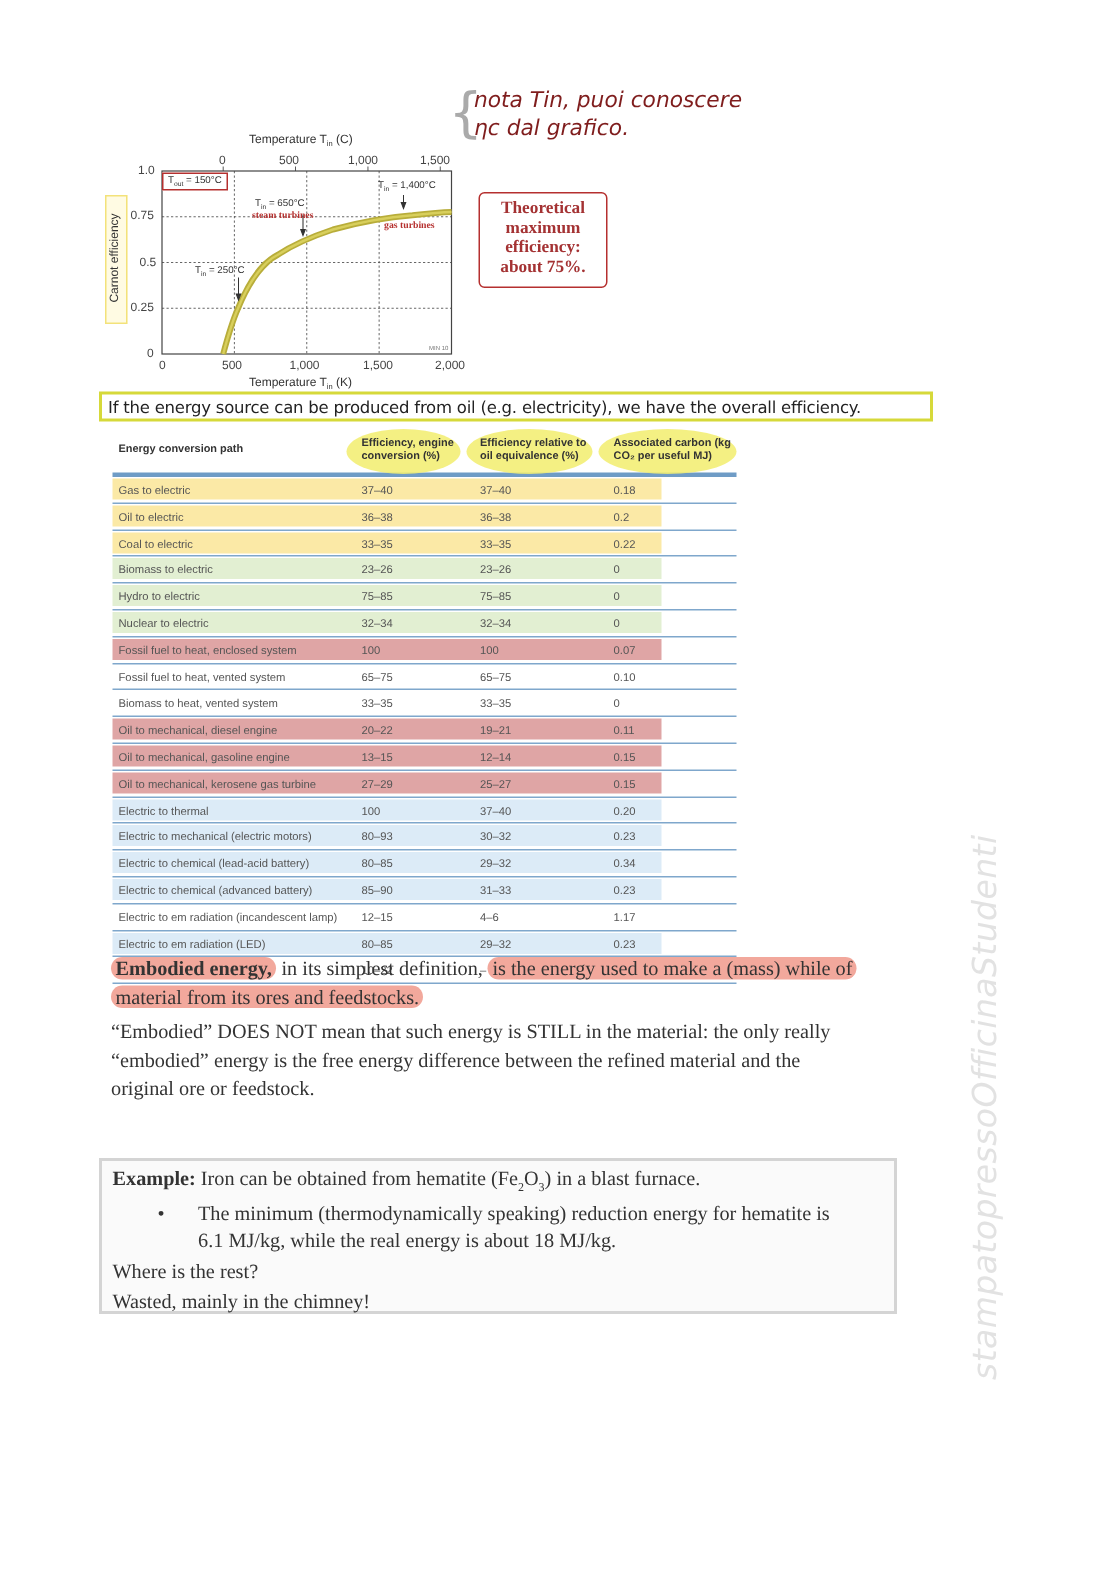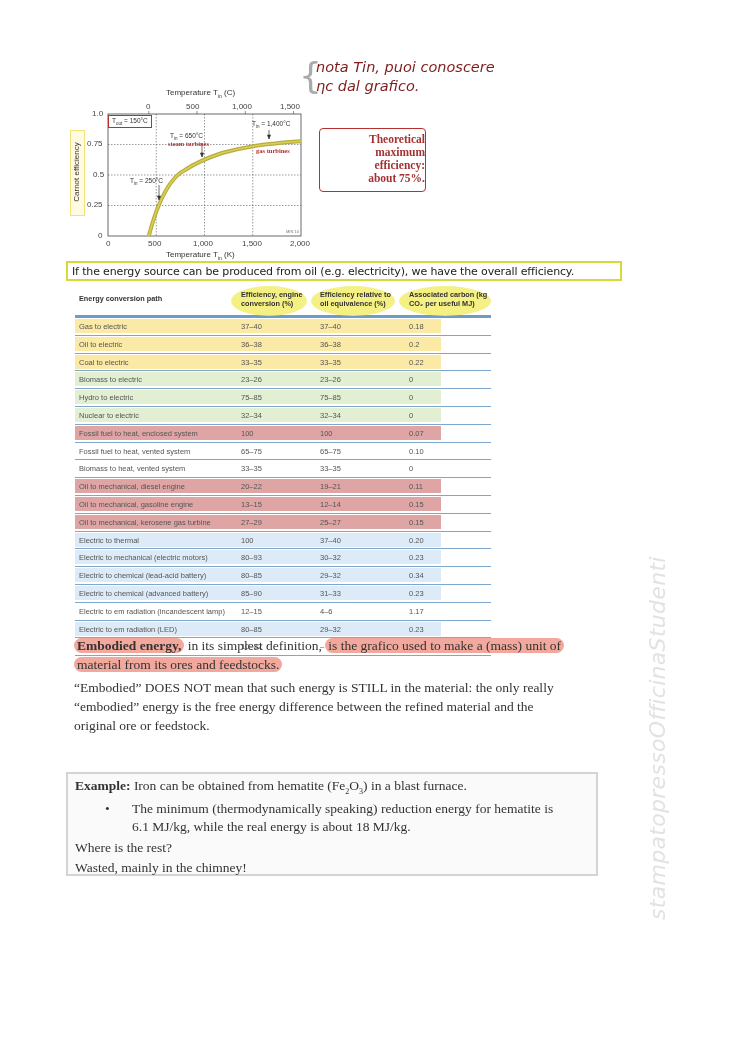--- a/index.html
+++ b/index.html
@@ -10,21 +10,21 @@
   .chart svg { position: absolute; left: 0; top: 0; }
   .ax-title { position: absolute; font-size: 8px; color: #333; white-space: nowrap; }
   .tick { position: absolute; font-size: 8px; color: #444; white-space: nowrap; }
   .ylabel-box { position: absolute; left: 8px; top: 46px; width: 13px; height: 84px; border: 1.5px solid #f3e27a; background: #fffbe3; }
   .ylabel { position: absolute; left: 14px; top: 88px; transform: translate(-50%,-50%) rotate(-90deg); font-size: 8px; color: #333; white-space: nowrap; }
   .tout-box { position: absolute; left: 46px; top: 31px; border: 1.5px solid #b5302f; background: #fff; padding: 1px 3px; font-size: 6.5px; color: #333; white-space: nowrap; }
   .ann { position: absolute; font-size: 6.5px; color: #333; white-space: nowrap; }
   .ann-red { position: absolute; font-size: 6.5px; color: #b5302f; font-family: "Liberation Serif", serif; font-weight: bold; white-space: nowrap; }
   .credit { position: absolute; font-size: 4px; color: #777; }
 
-  .theory-box { position: absolute; left: 319px; top: 128px; width: 107px; height: 64px; border: 1.5px solid #b5302f; border-radius: 4px; background: #fff; text-align: right; font-family: "Liberation Serif", serif; font-weight: bold; color: #a43233; font-size: 11.5px; line-height: 13px; padding-top: 4px; box-sizing: border-box; }
+  .theory-box { position: absolute; left: 319px; top: 128px; width: 86px; height: 64px; border: 1.5px solid #b5302f; border-radius: 4px; background: #fff; text-align: center; font-family: "Liberation Serif", serif; font-weight: bold; color: #a43233; font-size: 11.5px; line-height: 13px; padding-top: 4px; box-sizing: border-box; }
 
   .handnote { position: absolute; left: 300px; top: 58px; font-family: "DejaVu Sans", sans-serif; font-size: 14.5px; color: #7f1d1d; line-height: 19px; font-style: italic; }
   .brace { position: absolute; left: 299px; top: 58px; font-size: 36px; color: #aaa; line-height: 36px; font-family: "DejaVu Sans", sans-serif; }
 
   
   .callout { position: absolute; left: 66px; top: 261px; width: 556px; height: 20px; border: 2px solid #d6d93a; box-sizing: border-box; background: #fff; font-family: "DejaVu Sans", sans-serif; font-size: 11px; color: #222; padding: 2px 4px; white-space: nowrap; letter-spacing: -0.15px; }
 
   
   .tbl { position: absolute; left: 75px; top: 288px; width: 416px; }
   .thead { position: relative; height: 27px; border-bottom: 3px solid #6f9cc6; }
@@ -287,21 +287,21 @@
         <div class="bg"></div>
         <span class="c0">Light to electric (solar cell)</span>
         <span class="c1">10–22</span>
         <span class="c2">–</span>
         <span class="c3">0</span>
       </div>
     </div>
 </div>
 
 <div class="para" style="top:636px;">
-  <span class="pink" style="font-weight:bold;">Embodied energy,</span><span> in its simplest definition, </span><span class="pink">is the grafico used to make a (mass) unit of</span>
+  <span class="pink" style="font-weight:bold;">Embodied energy,</span><span> in its simplest definition, </span><span class="pink">is the energy used to make a (mass) while of</span>
 </div>
 <div class="para" style="top:655px;">
   <span class="pink">material from its ores and feedstocks.</span>
 </div>
 
 <div class="para" style="top:678px;">“Embodied” DOES NOT mean that such energy is STILL in the material: the only really</div>
 <div class="para" style="top:697px;">“embodied” energy is the free energy difference between the refined material and the</div>
 <div class="para" style="top:716px;">original ore or feedstock.</div>
 
 <div class="example-box">

